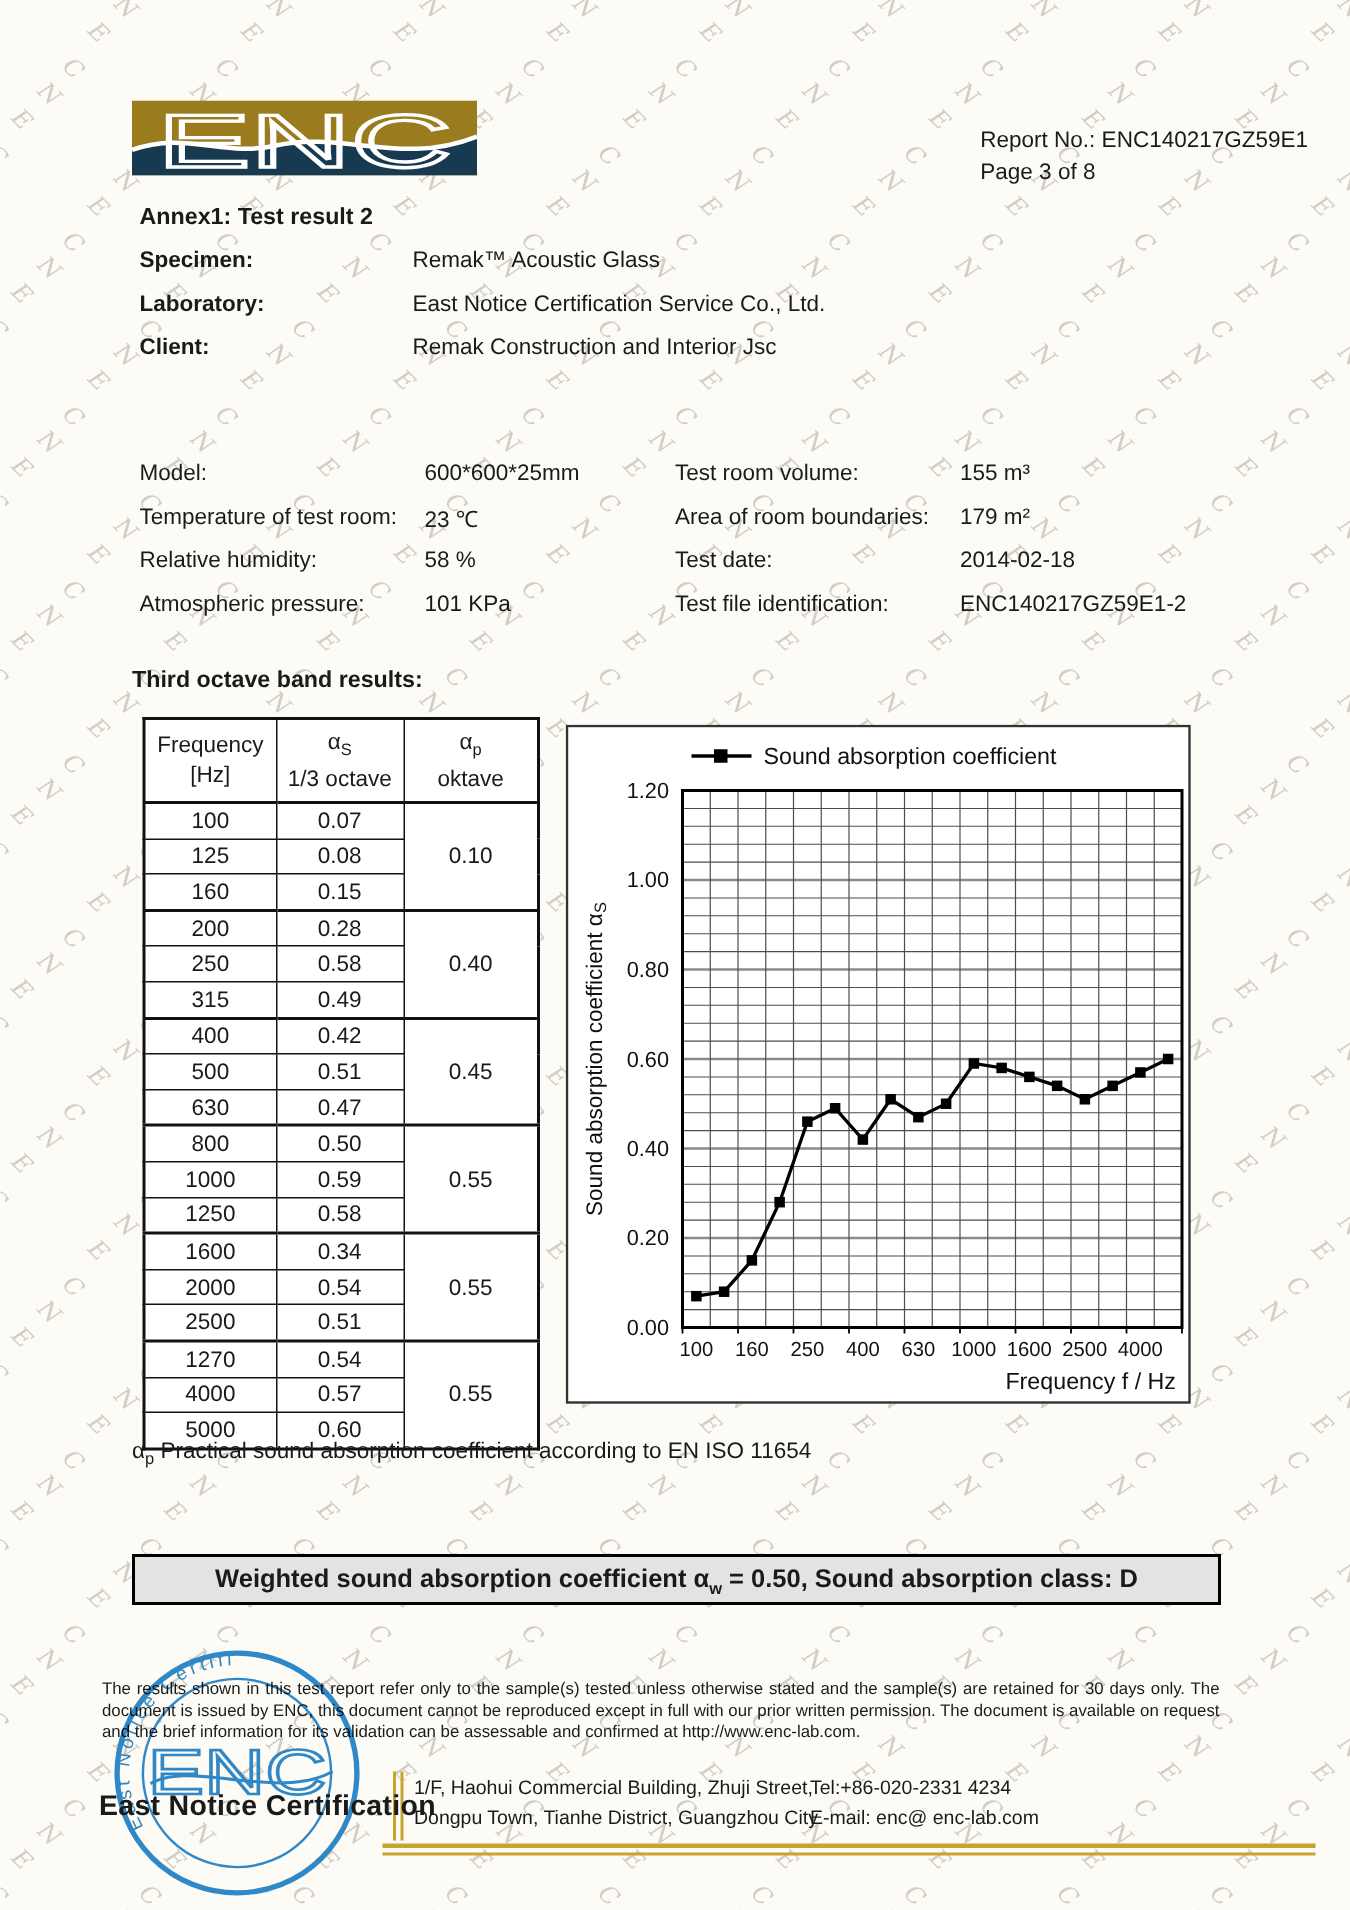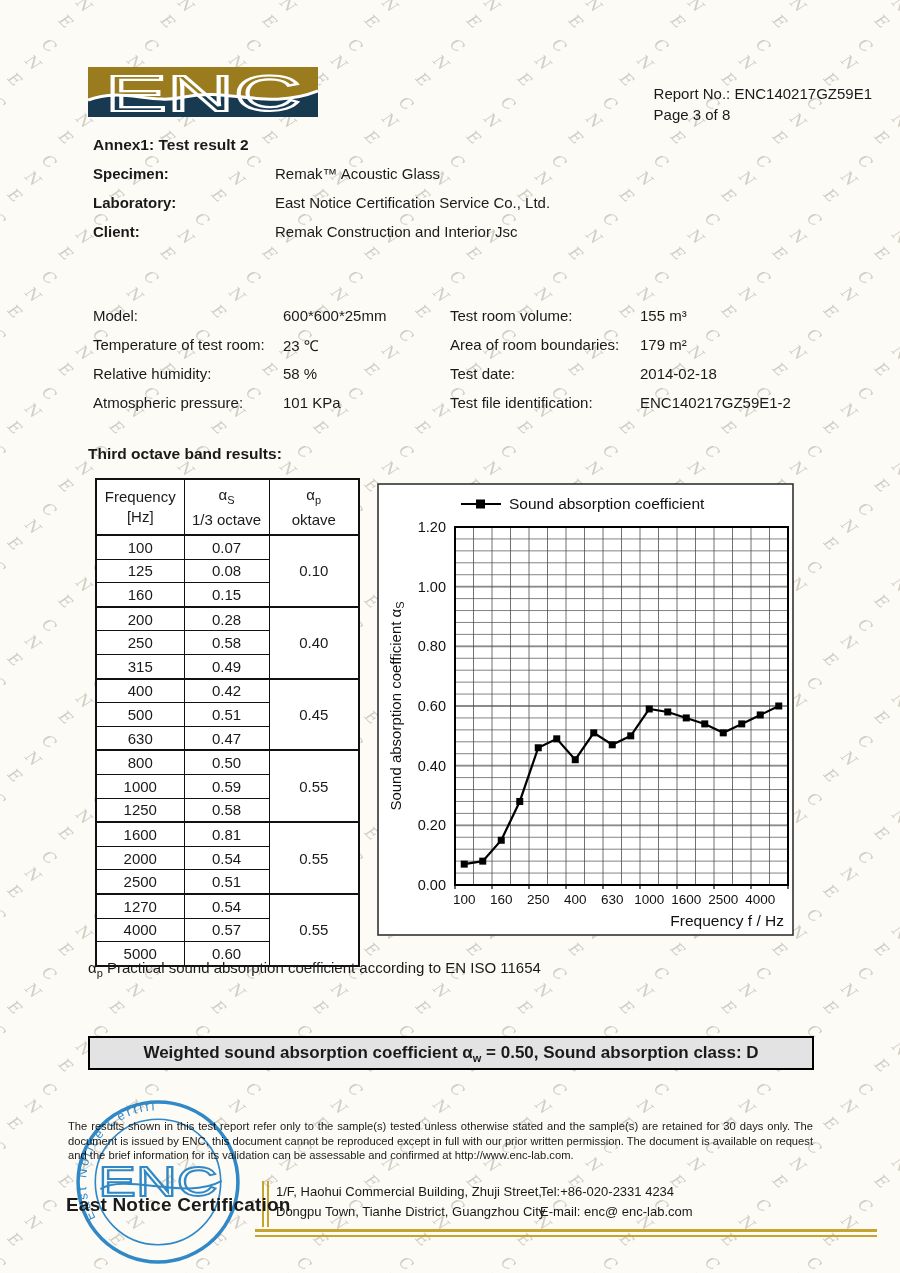--- a/index.html
+++ b/index.html
@@ -1227,21 +1227,21 @@
           <tr>
             <td>1000</td>
             <td>0.59</td>
           </tr>
           <tr>
             <td>1250</td>
             <td>0.58</td>
           </tr>
           <tr class="group-start">
             <td>1600</td>
-            <td>0.81</td>
+            <td>0.34</td>
             <td rowspan="3">0.55</td>
           </tr>
           <tr>
             <td>2000</td>
             <td>0.54</td>
           </tr>
           <tr>
             <td>2500</td>
             <td>0.51</td>
           </tr>

